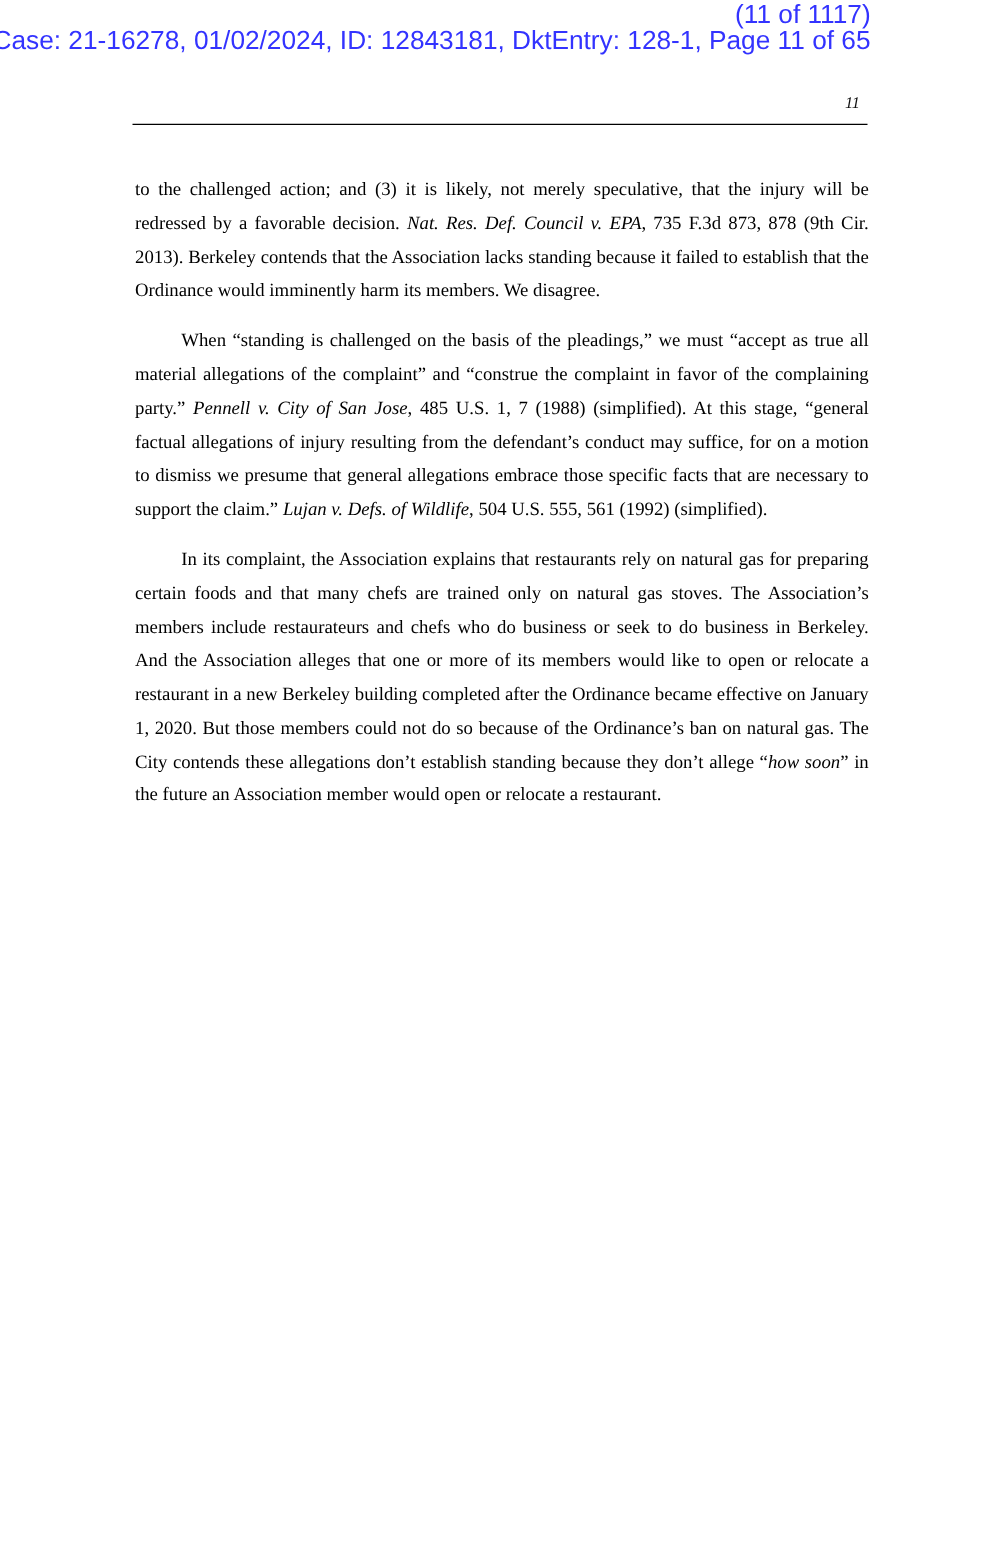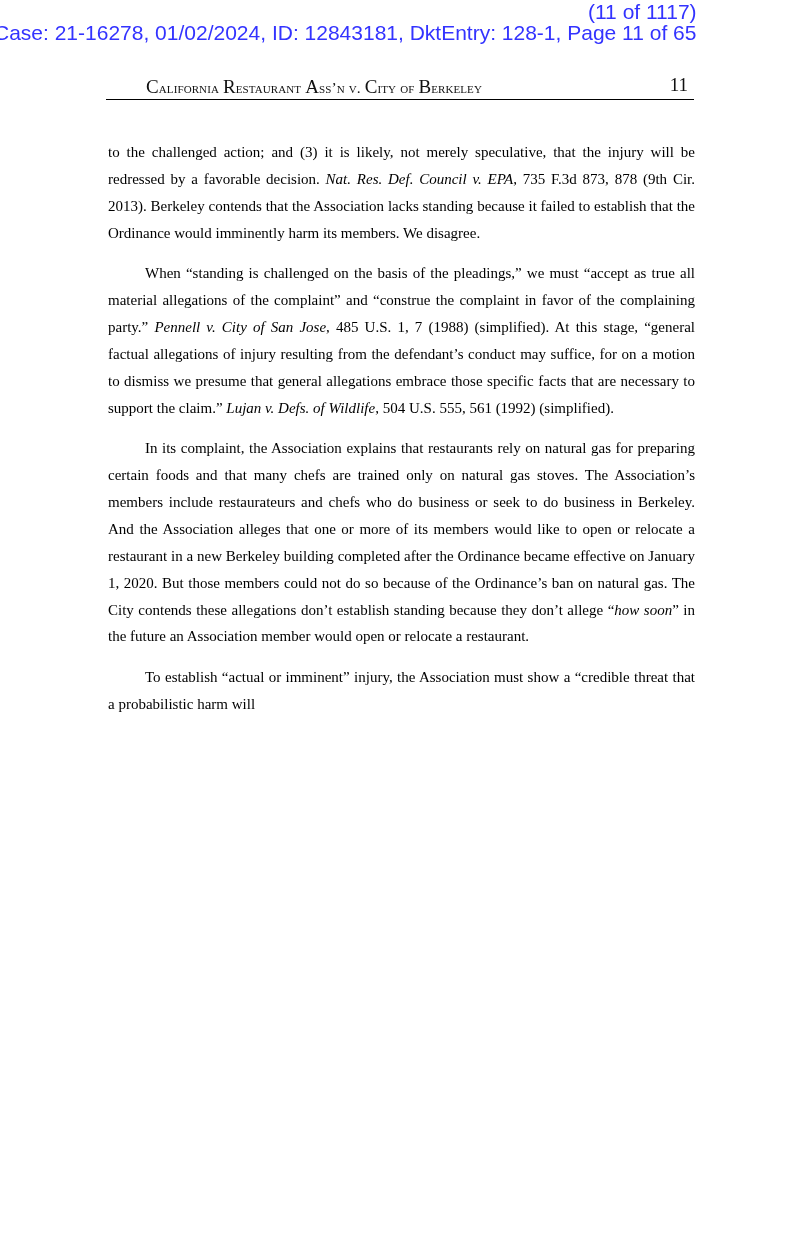--- a/index.html
+++ b/index.html
@@ -46,21 +46,22 @@
       font-size: 15.5px;
       font-variant: small-caps;
       letter-spacing: 0.1px;
       white-space: nowrap;
     }
     .running-title .cap { font-size: 19px; }
     .page-num {
       position: absolute;
       right: 6px;
       top: 0px;
-      font-size: 19px;
+      font-size: 13px;
+      font-style: italic;
     }
     .body-text {
       position: absolute;
       top: 139px;
       left: 108px;
       width: 587px;
       font-family: "Liberation Serif", serif;
       font-size: 15px;
       line-height: 26.9px;
       color: #000000;
@@ -75,22 +76,20 @@
     }
     .body-text i { font-style: italic; }
   </style>
 </head>
 <body>
 
 <div class="stamp stamp-count">(11 of 1117)</div>
 <div class="stamp stamp-case">Case: 21-16278, 01/02/2024, ID: 12843181, DktEntry: 128-1, Page 11 of 65</div>
 
 <div class="running-head">
-  <span class="running-title" id="running-title"><span><span class="cap">C</span>alifornia</span> <span><span class="cap">R</span>estaurant</span> <span><span class="cap">A</span>ss’n</span> <span>v.</span> <span><span class="cap">C</span>ity</span> <span>of</span> <span><span class="cap">B</span>erkeley</span></span>
   <span class="page-num">11</span>
 </div>
 
 <div class="body-text" id="body">
     <p><span>to the challenged action; and (3) it is likely, not merely speculative, that the injury will be redressed by a favorable decision.  </span><i>Nat. Res. Def. Council v. EPA</i><span>, 735 F.3d 873, 878 (9th Cir. 2013).  Berkeley contends that the Association lacks standing because it failed to establish that the Ordinance would imminently harm its members.  We disagree.</span></p>
     <p class="indent"><span>When “standing is challenged on the basis of the pleadings,” we must “accept as true all material allegations of the complaint” and “construe the complaint in favor of the complaining party.”  </span><i>Pennell v. City of San Jose</i><span>, 485 U.S. 1, 7 (1988) (simplified).  At this stage, “general factual allegations of injury resulting from the defendant’s conduct may suffice, for on a motion to dismiss we presume that general allegations embrace those specific facts that are necessary to support the claim.”  </span><i>Lujan v. Defs. of Wildlife</i><span>, 504 U.S. 555, 561 (1992) (simplified).</span></p>
     <p class="indent"><span>In its complaint, the Association explains that restaurants rely on natural gas for preparing certain foods and that many chefs are trained only on natural gas stoves.  The Association’s members include restaurateurs and chefs who do business or seek to do business in Berkeley.  And the Association alleges that one or more of its members would like to open or relocate a restaurant in a new Berkeley building completed after the Ordinance became effective on January 1, 2020.  But those members could not do so because of the Ordinance’s ban on natural gas.  The City contends these allegations don’t establish standing because they don’t allege “</span><i>how soon</i><span>” in the future an Association member would open or relocate a restaurant.</span></p>
-    <p class="indent"><span>To establish “actual or imminent” injury, the Association must show a “credible threat that a probabilistic harm will</span></p>
   </div>
 
 </body></html>

